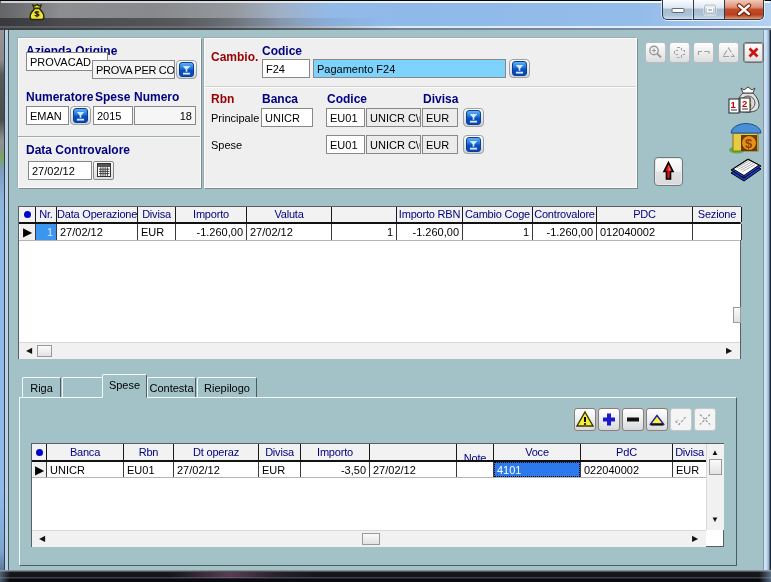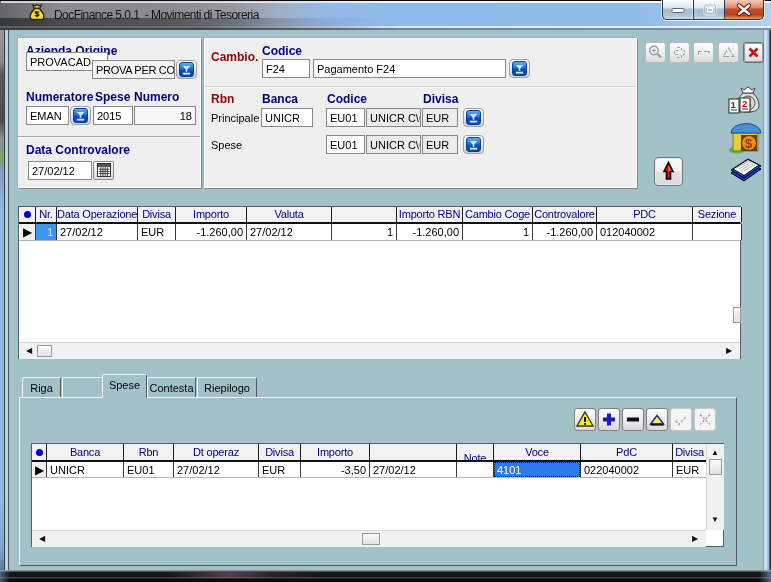--- a/index.html
+++ b/index.html
@@ -80,21 +80,20 @@
   <div class="topline1 abs"></div>
     <div class="topline2 abs"></div>
   <div class="botshade abs"></div>
   <div class="botline1 abs"></div>
     <div class="botline2 abs"></div>
   <svg class="abs" style="left:28px;top:3px" width="20" height="18" viewBox="0 0 20 18">
     <path d="M4.5 16.5 C1.5 16.5 1.5 12 3.5 9.5 C5 7.5 6.5 6.5 6.5 5.5 L11.5 5.5 C11.5 6.5 13 7.5 14.5 9.5 C16.5 12 16.5 16.5 13.5 16.5 Z" fill="#f0e23c" stroke="#2a2400" stroke-width="1.4"></path>
     <path d="M6 5.2 L12 5.2 L13.2 2 L11 3 L9 1.6 L7 3 L4.8 2 Z" fill="#f0e23c" stroke="#2a2400" stroke-width="1.2"></path>
     <path d="M9 8.2 v6 M11 9.6 c0-1.2-4-1.2-4 0 c0 1.2 4 1 4 2.4 c0 1.2-4 1.2-4 0" stroke="#2a2400" stroke-width="1.2" fill="none"></path>
   </svg>
-  <div id="title-text" class="abs" style="letter-spacing:-0.55px">DocFinance 5.0.1&nbsp; - Movimenti di Tesoreria</div>
   <div id="btn-min" class="winbtn abs">
       <svg class="glyph" width="31" height="19">
         <rect x="9" y="8.5" width="12" height="4" rx="1" fill="#fdfdfd" stroke="#5a6a7a" stroke-width="1"></rect>
       </svg>
     </div>
   <div id="btn-max" class="winbtn abs">
       <svg class="glyph" width="32" height="19">
         <rect x="10.5" y="5" width="11" height="10" rx="1.5" fill="none" stroke="#fdfdfd" stroke-width="1.8"></rect>
         <rect x="13.5" y="8.2" width="5" height="3.6" fill="none" stroke="#fdfdfd" stroke-width="1.4"></rect>
         <rect x="10.5" y="5" width="11" height="10" rx="1.5" fill="none" stroke="#5a6a7a" stroke-width="0.5"></rect>
@@ -150,21 +149,21 @@
  <svg width="19" height="17" viewBox="0 0 19 17">
       <rect x="3.5" y="1.5" width="13" height="13" fill="#fff" stroke="#333"></rect>
       <rect x="4" y="2" width="12" height="3" fill="#555"></rect>
       <path d="M5 7.2 h10.4 M5 9.4 h10.4 M5 11.6 h10.4 M6.8 5.2 v9 M9 5.2 v9 M11.2 5.2 v9 M13.4 5.2 v9" stroke="#444" stroke-width="1"></path>
     </svg></div>
 
 <div class="panel abs" style="left:204px;top:38px;width:433px;height:150px"></div>
 <div class="rlbl abs" style="left:211px;top:50px">Cambio.</div>
 <div class="lbl abs" style="left:262px;top:44px">Codice</div>
 <div class="fld abs" style="left:262px;top:59px;width:48px">F24</div>
-<div class="fld abs" style="left:313px;top:59px;width:193px;background:#ffffff">Pagamento F24</div>
+<div class="fld abs" style="left:313px;top:59px;width:193px;background:#7dd3fc">Pagamento F24</div>
 <div class="ddl abs" style="left:509px;top:59px">
     <div class="inner"></div>
  <svg width="13" height="13" viewBox="0 0 13 13">
       <path d="M3.2 3.5 h6.6 l-2.6 3 v2 h-1.4 v-2 Z" fill="#cfeafc"></path>
       <rect x="3.4" y="9.3" width="6.2" height="1.6" fill="#cfeafc"></rect>
     </svg>
   </div>
 <div class="abs" style="left:205px;top:86px;width:431px;height:1px;background:#d2d2d2;border-bottom:1px solid #fbfbfb"></div>
 <div class="rlbl abs" style="left:211px;top:92px">Rbn</div>
 <div class="lbl abs" style="left:262px;top:92px">Banca</div>

